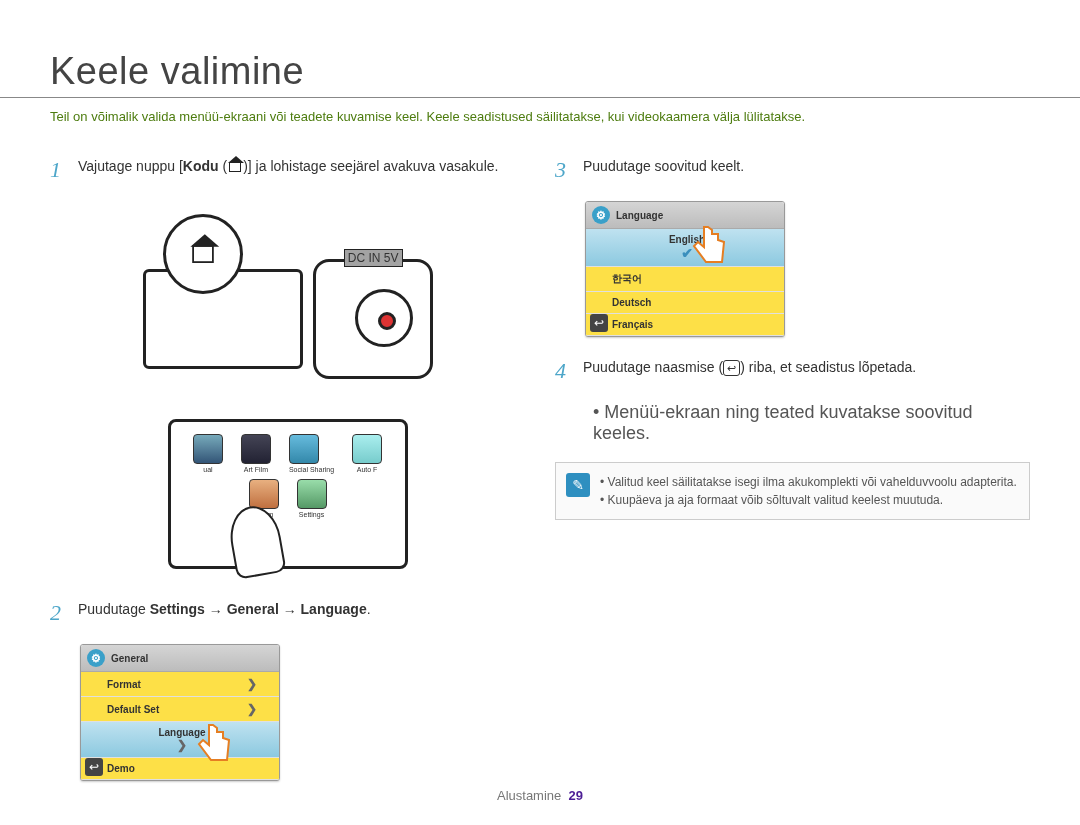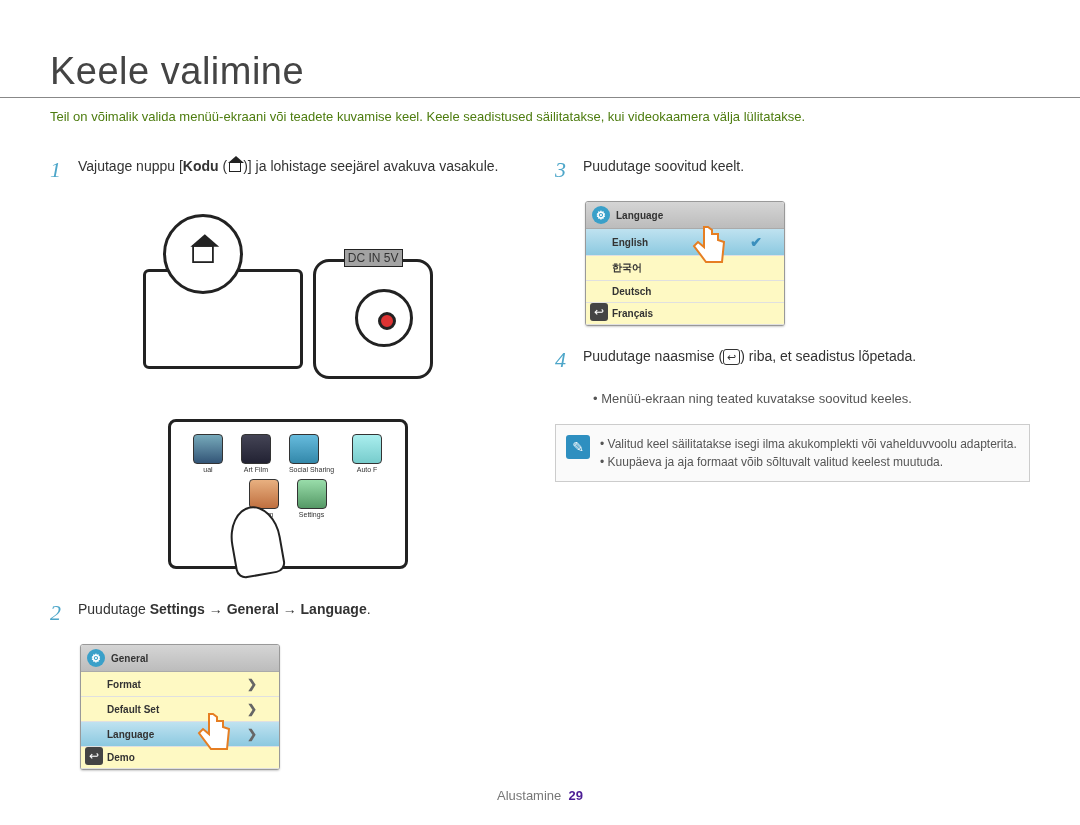--- a/index.html
+++ b/index.html
@@ -45,21 +45,21 @@
     color: #4da6c9;
     font-style: italic;
     font-family: Georgia, serif;
     min-width: 18px;
     position: relative;
     top: -3px;
   }
   .bold { font-weight: bold; }
   .bullet {
     margin-left: 38px;
-    font-size: 13px;
+    font-size: 18px;
     color: #555;
     margin-bottom: 8px;
   }
   .bullet::before { content: "•  "; }
 
   
   .camera-illustration {
     width: 310px;
     height: 200px;
     margin: 20px auto 10px;
@@ -147,25 +147,25 @@
   .gear-badge {
     width: 18px; height: 18px; border-radius: 50%;
     background: #3aa0c9;
     display:flex; align-items:center; justify-content:center;
     color:#fff; font-size:11px;
   }
   .mini-row {
     padding: 5px 22px 5px 26px;
     border-bottom: 1px solid #e0e0e0;
     display: flex; justify-content: space-between; align-items: center;
-    background: #fef9c3;
+    background: #fde047;
     font-weight: bold;
     color:#333;
   }
-  .mini-row.selected { background: linear-gradient(#bfe2f0,#8cc9e0); }
+  .mini-row.selected { background: linear-gradient(#bfe2f0,#8cc9e0); flex-direction: column; }
   .chev { color: #666; font-size: 12px; }
   .check { color: #3a8fbd; font-size: 14px; font-weight: bold; }
   .back-badge {
     position: absolute; left: 4px; bottom: 4px;
     width: 18px; height: 18px; border-radius: 3px;
     background: #444; color: #fff;
     display:flex; align-items:center; justify-content:center;
     font-size: 12px;
   }
   .tap-hand {

